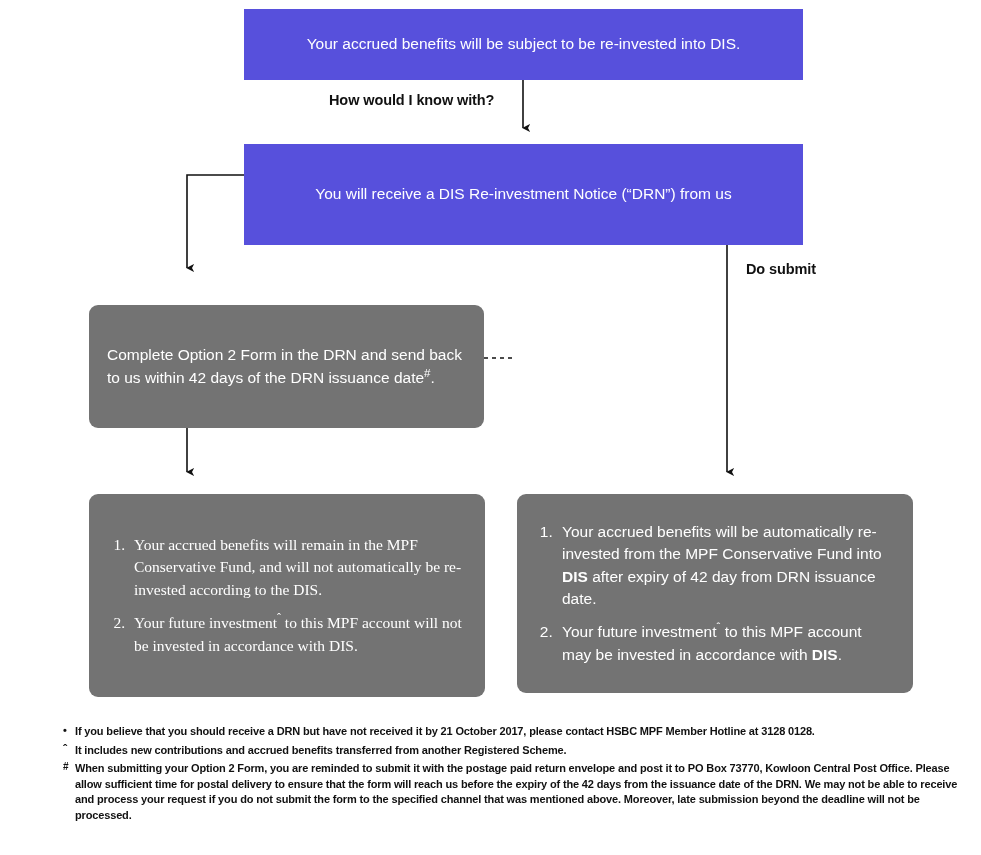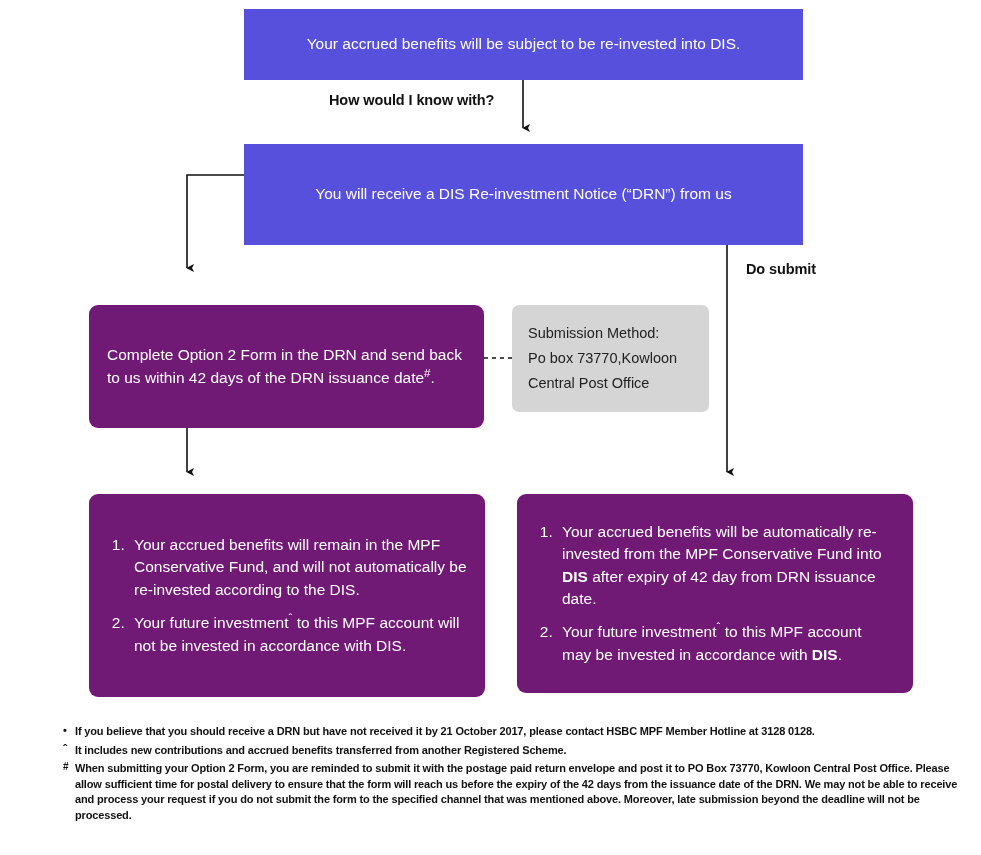--- a/index.html
+++ b/index.html
@@ -29,21 +29,21 @@
     color: #ffffff;
     display: flex;
     align-items: center;
     justify-content: center;
     text-align: center;
     font-size: 15.5px;
     line-height: 1.45;
     padding: 6px 18px;
   }
   .green-box {
-    background: #701a75;
+    background: #737373;
     color: #ffffff;
     border-radius: 9px;
     font-size: 15.5px;
     line-height: 1.45;
     display: flex;
     align-items: center;
     padding: 10px 18px;
   }
   .gray-box {
     background: #D5D5D5;
@@ -140,27 +140,22 @@
   </div>
 
   <div class="edge-label" style="left:735px; top:261px;">Do submit</div>
 
   <div class="node green-box" style="left:78px; top:305px; width:395px; height:123px;">
     <div>
       <span>Complete Option 2 Form in the DRN and send back to us within 42 days of the DRN issuance date</span><sup class="mark">#</sup><span>.</span>
     </div>
   </div>
 
-  <div class="node gray-box" style="left:501px; top:305px; width:197px; height:107px;">
-    <div>Submission Method:</div>
-    <div>Po box 73770,Kowloon</div>
-    <div>Central Post Office</div>
-  </div>
 
-  <div class="node green-box" style="left:78px; top:494px; width:396px; height:203px;">
+  <div class="node green-box" style="left:78px; top:494px; width:396px; height:203px;font-family:Liberation Serif, serif;">
     <ol class="items">
       <li>
         <span>Your accrued benefits will remain in the MPF Conservative Fund, and will not automatically be re-invested according to the DIS.</span>
       </li>
       <li>
         <span>Your future investment</span><sup class="mark">ˆ</sup><span> to this MPF account will not be invested in accordance with DIS.</span>
       </li>
     </ol>
   </div>
 

